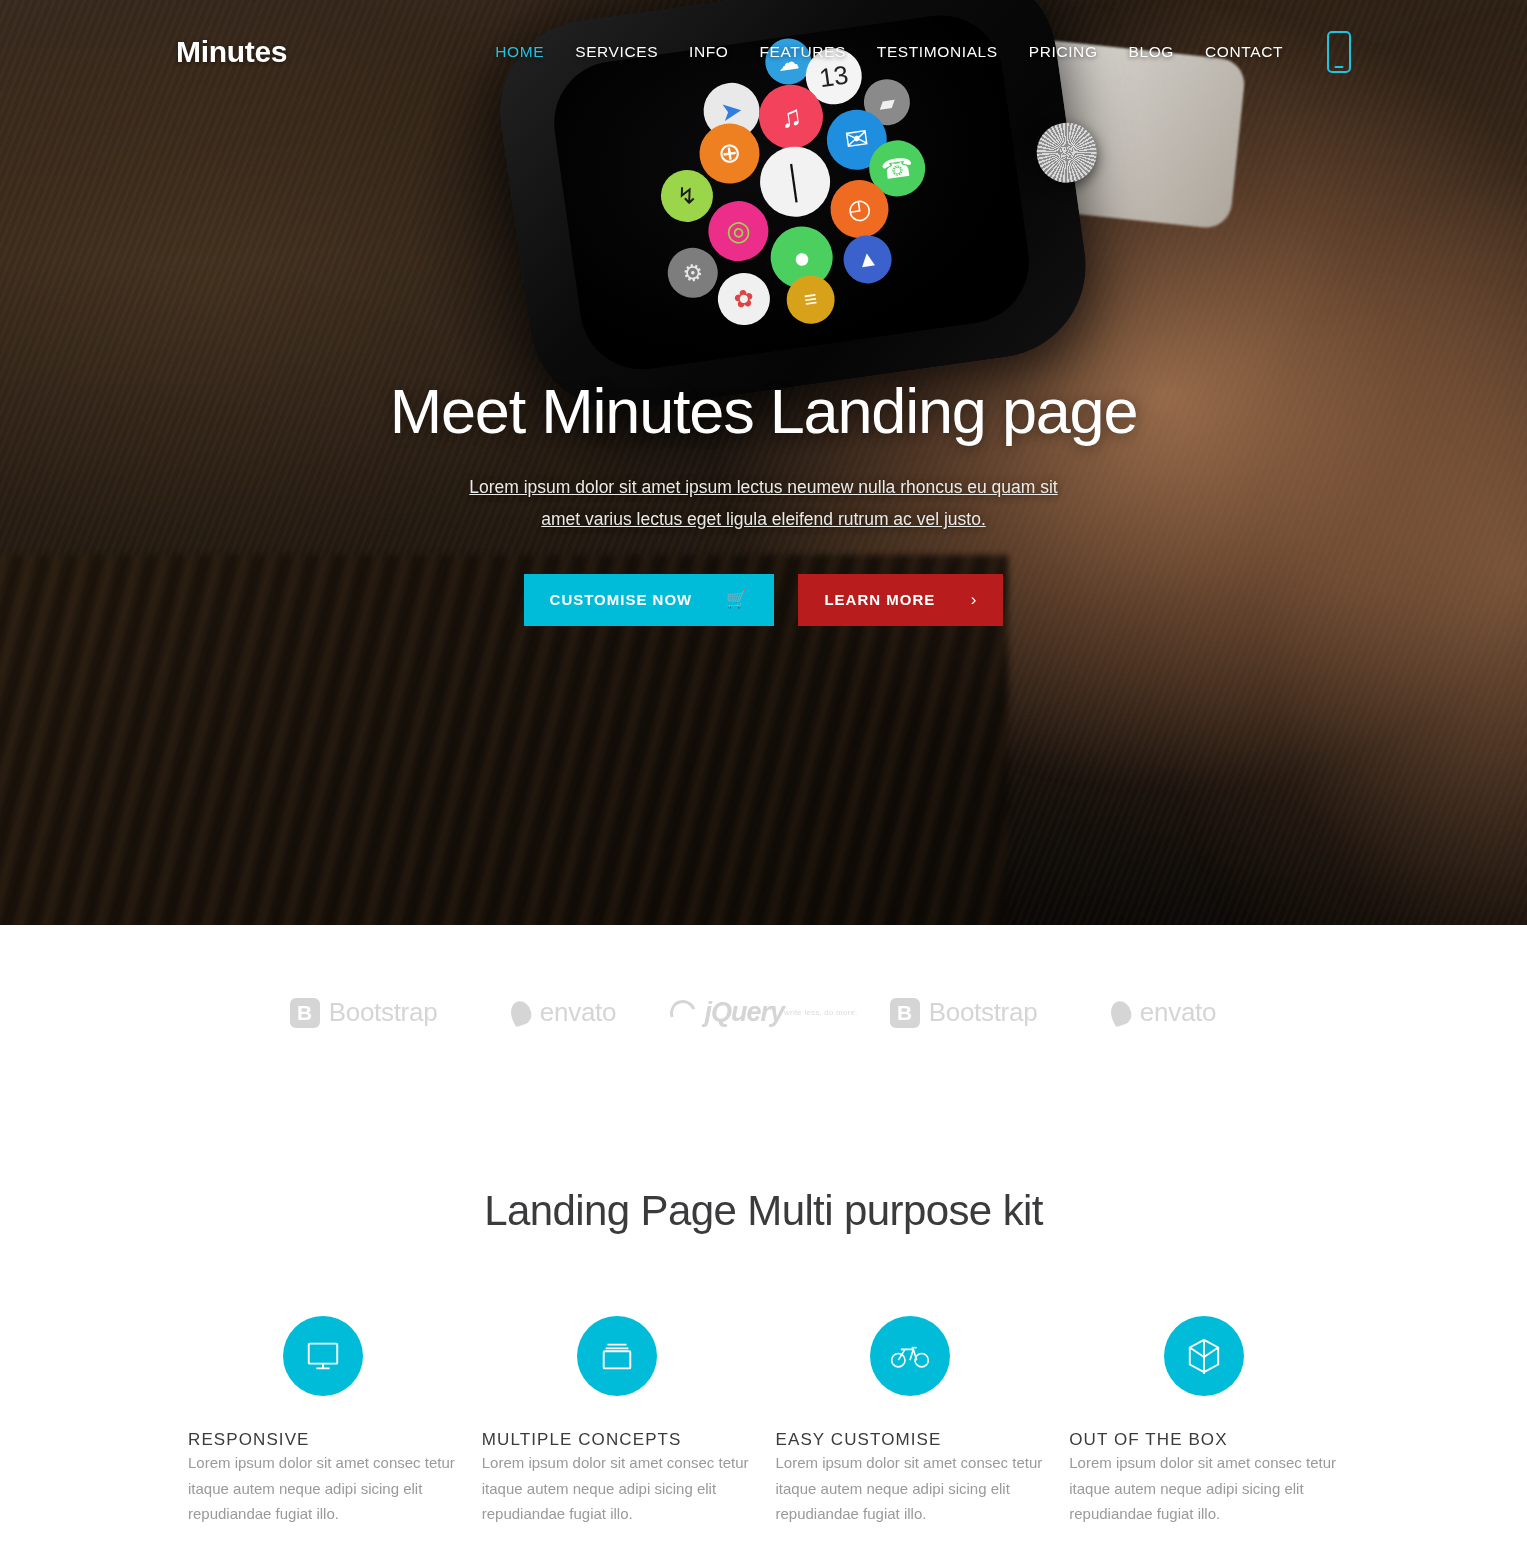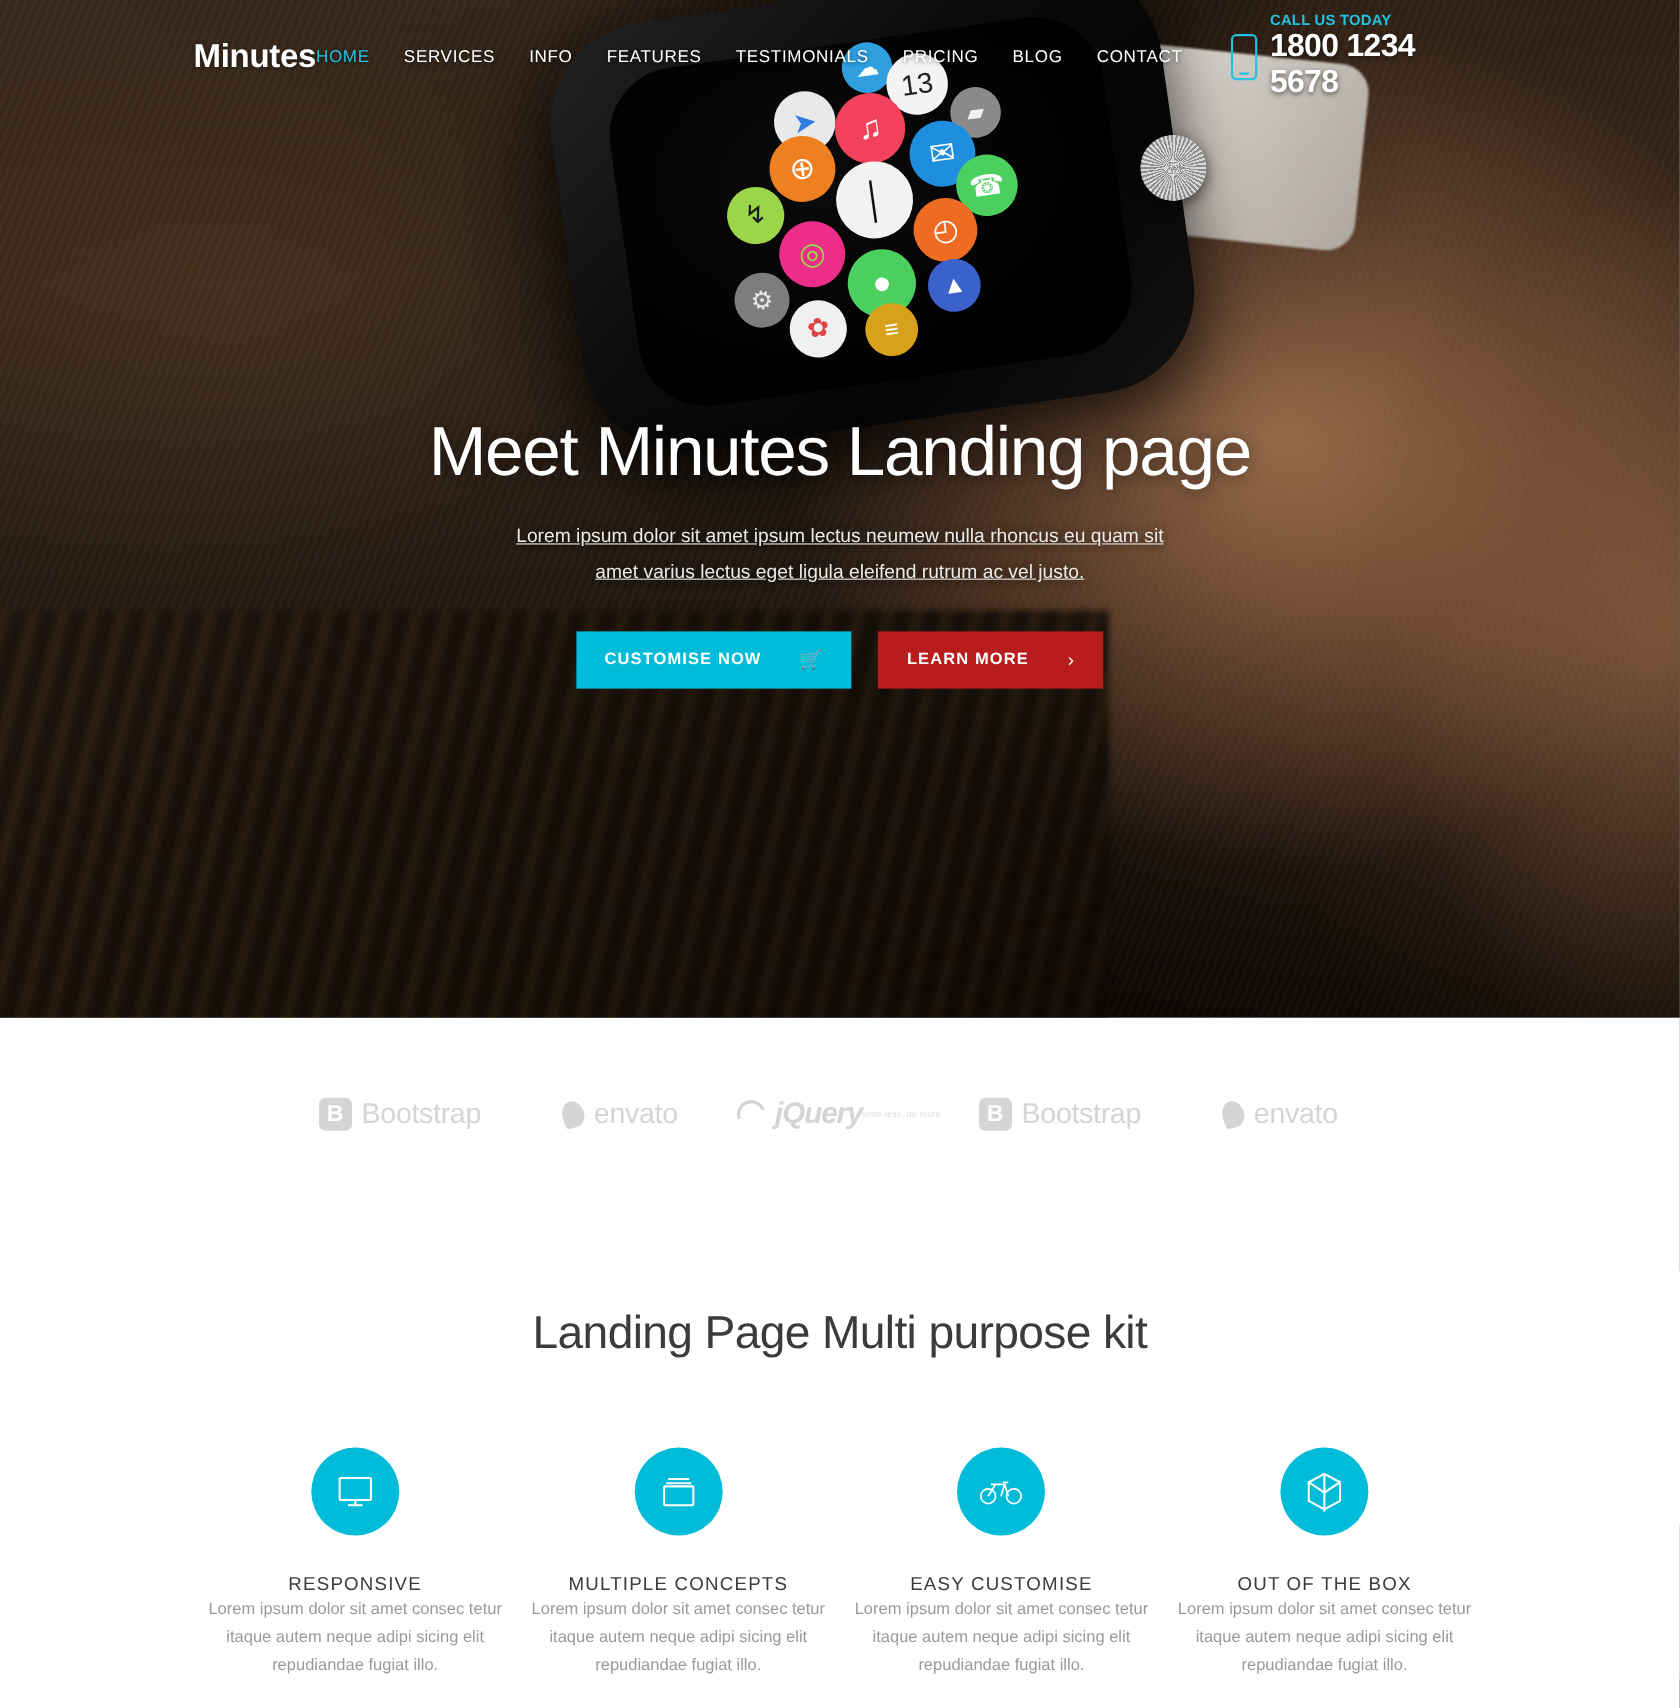--- a/index.html
+++ b/index.html
@@ -206,21 +206,21 @@
   .section{ background:#fff; padding:0 176px; }
   .section-title{
     text-align:center;
     font-size:42px; line-height:1.26; color:#3b3b3d;
     font-weight:normal; letter-spacing:-.6px;
     padding-top:32px;
   }
   .features{
     display:flex; gap:0; margin-top:78px;
   }
-  .feature{ flex:1; text-align:center; padding:0 12px; }
+  .feature{ flex:1; padding:0 12px; }
   .fcircle{
     width:80px; height:80px; border-radius:50%;
     background:#00bcd9; margin:0 auto;
     display:flex; align-items:center; justify-content:center;
   }
   .fcircle svg{ display:block; }
   .ftitle{
     margin-top:34px; font-size:17px; letter-spacing:1.1px;
     color:#3b3b3d;
   }
@@ -304,24 +304,20 @@
         <a href="#">SERVICES</a>
         <a href="#">INFO</a>
         <a href="#">FEATURES</a>
         <a href="#">TESTIMONIALS</a>
         <a href="#">PRICING</a>
         <a href="#">BLOG</a>
         <a href="#">CONTACT</a>
       </div>
     <div class="callbox">
       <div class="phone-icon"></div>
-      <div>
-        <div class="call-label">CALL US TODAY</div>
-        <div class="call-number">1800 1234 5678</div>
-      </div>
     </div>
   </nav>
 
   <div class="hero-copy">
     <h1 class="hero-title">Meet Minutes Landing page</h1>
     <p class="hero-sub">
       <span>Lorem ipsum dolor sit amet ipsum lectus neumew nulla rhoncus eu quam sit</span><br>
       <span>amet varius lectus eget ligula eleifend rutrum ac vel justo.</span>
     </p>
     <div class="hero-btns">

